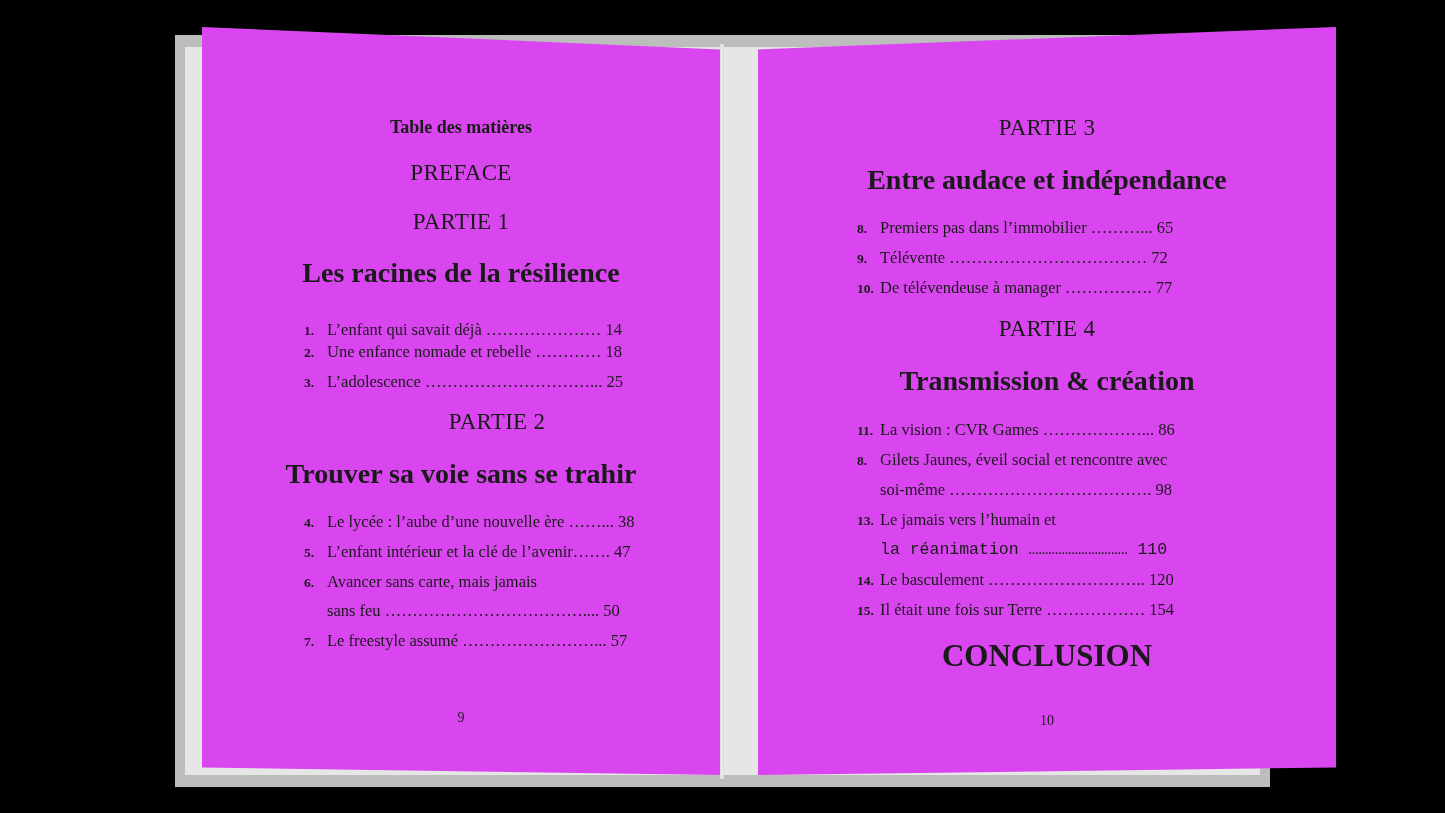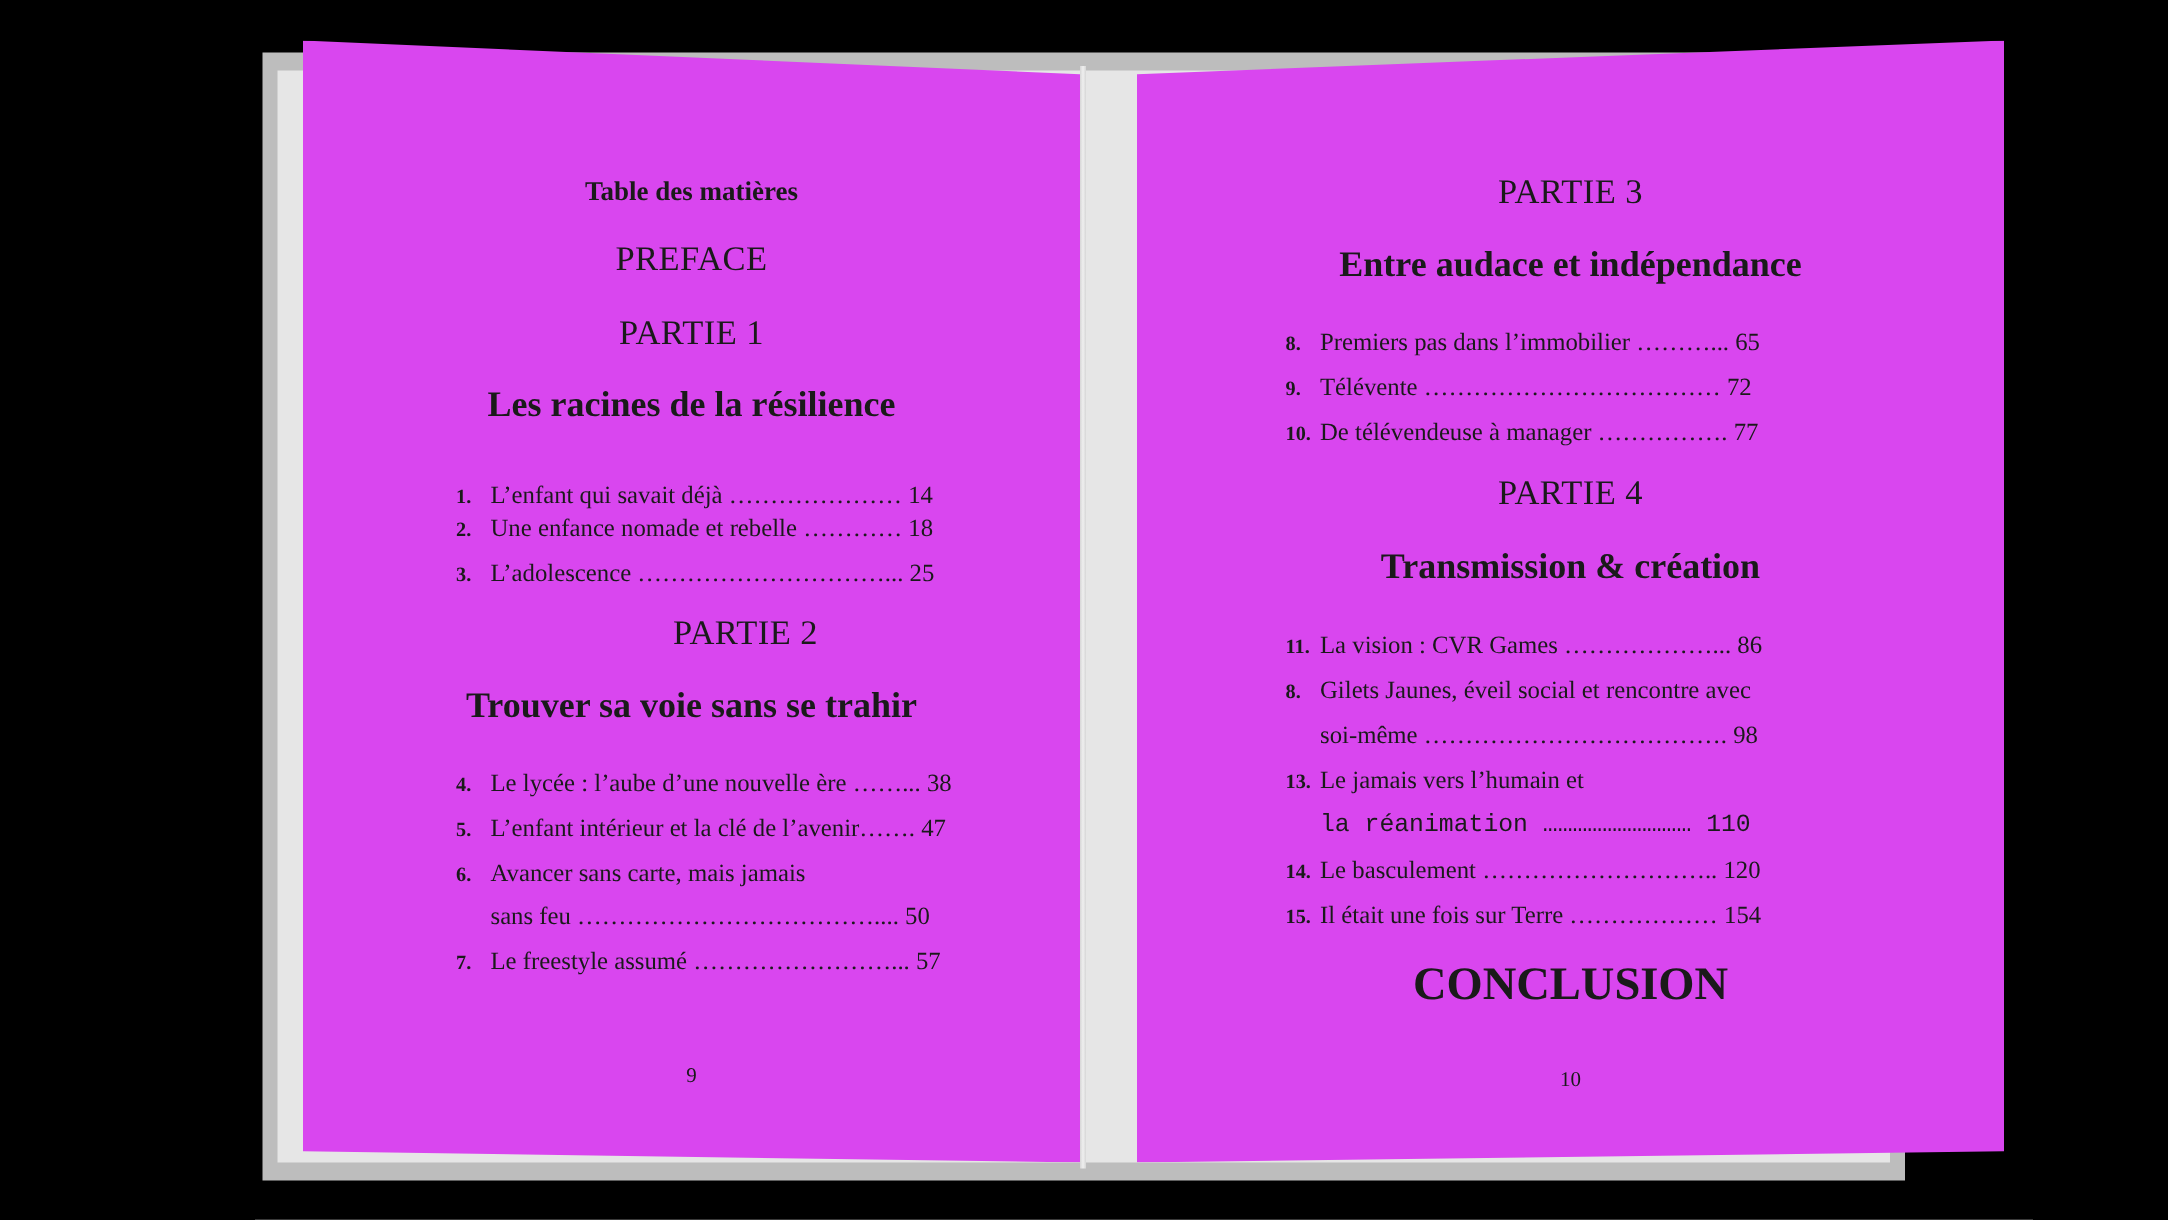--- a/index.html
+++ b/index.html
@@ -71,21 +71,21 @@
     .toc-title {
       font-size: 18px;
       font-weight: bold;
     }
     .part-label {
       font-size: 23px;
       font-weight: normal;
       letter-spacing: 0.3px;
     }
     .part-title {
-      font-size: 24px;
+      font-size: 28px;
       font-weight: bold;
     }
     .conclusion {
       font-size: 31px;
       font-weight: bold;
     }
     .entry {
       position: absolute;
       font-size: 16.5px;
       white-space: nowrap;

